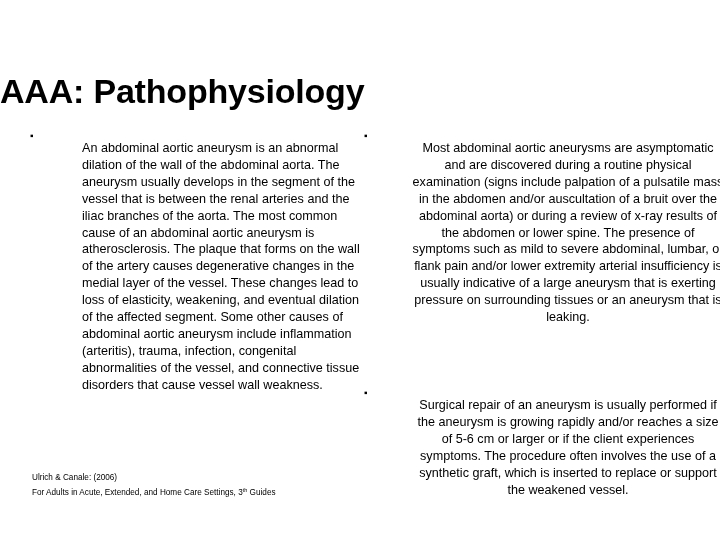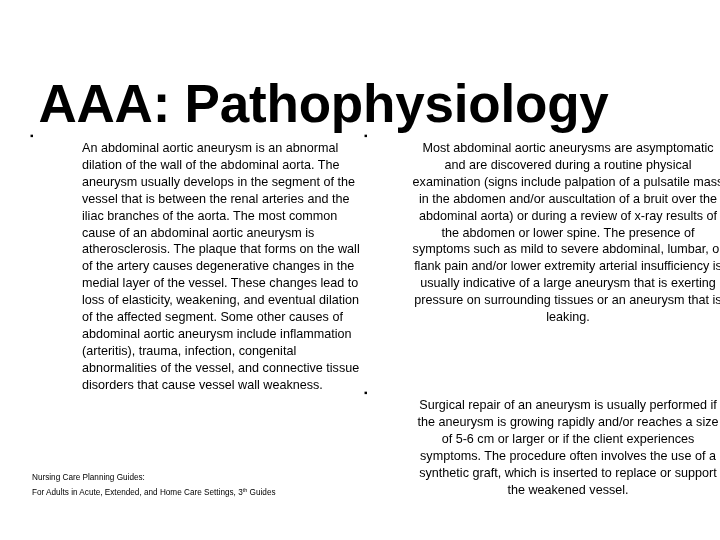--- a/index.html
+++ b/index.html
@@ -13,22 +13,22 @@
       position: relative;
       overflow: hidden;
       font-family: "Liberation Sans", sans-serif;
       color: #000000;
     }
     .slide-title {
       position: absolute;
       left: 0;
       top: 42px;
       width: 647px;
-      text-align: center;
-      font-size: 53px;
+      text-align: left;
+      font-size: 34px;
       line-height: 52px;
       letter-spacing: -0.2px;
     }
     .col {
       position: absolute;
       top: 0;
     }
     .bullet-item {
       position: absolute;
       font-size: 12.6px;
@@ -67,21 +67,21 @@
 
 <h1 class="slide-title">AAA: Pathophysiology</h1>
 
 <div class="col col-left">
   <div class="bullet-item">
     <span class="bullet-mark">▪</span>
     <p class="bullet-text">An abdominal aortic aneurysm is an abnormal dilation of the wall of the abdominal aorta. The aneurysm usually develops in the segment of the vessel that is between the renal arteries and the iliac branches of the aorta. The most common cause of an abdominal aortic aneurysm is atherosclerosis. The plaque that forms on the wall of the artery causes degenerative changes in the medial layer of the vessel. These changes lead to loss of elasticity, weakening, and eventual dilation of the affected segment. Some other causes of abdominal aortic aneurysm include inflammation (arteritis), trauma, infection, congenital abnormalities of the vessel, and connective tissue disorders that cause vessel wall weakness.</p>
   </div>
 
   <div class="citation">
-    <div>Nursing Care Planning Guides:</div>
+    <div>Ulrich &amp; Canale:  (2006)</div>
     <div><span>For Adults in Acute, Extended, and Home Care Settings, 3</span><sup class="ord">th</sup><span> Guides</span></div>
   </div>
 </div>
 
 <div class="col col-right">
   <div class="bullet-item b1">
     <span class="bullet-mark">▪</span>
     <p class="bullet-text">Most abdominal aortic aneurysms are asymptomatic and are discovered during a routine physical examination (signs include palpation of a pulsatile mass in the abdomen and/or auscultation of a bruit over the abdominal aorta) or during a review of x-ray results of the abdomen or lower spine. The presence of symptoms such as mild to severe abdominal, lumbar, or flank pain and/or lower extremity arterial insufficiency is usually indicative of a large aneurysm that is exerting pressure on surrounding tissues or an aneurysm that is leaking.</p>
   </div>
   <div class="bullet-item b2">

